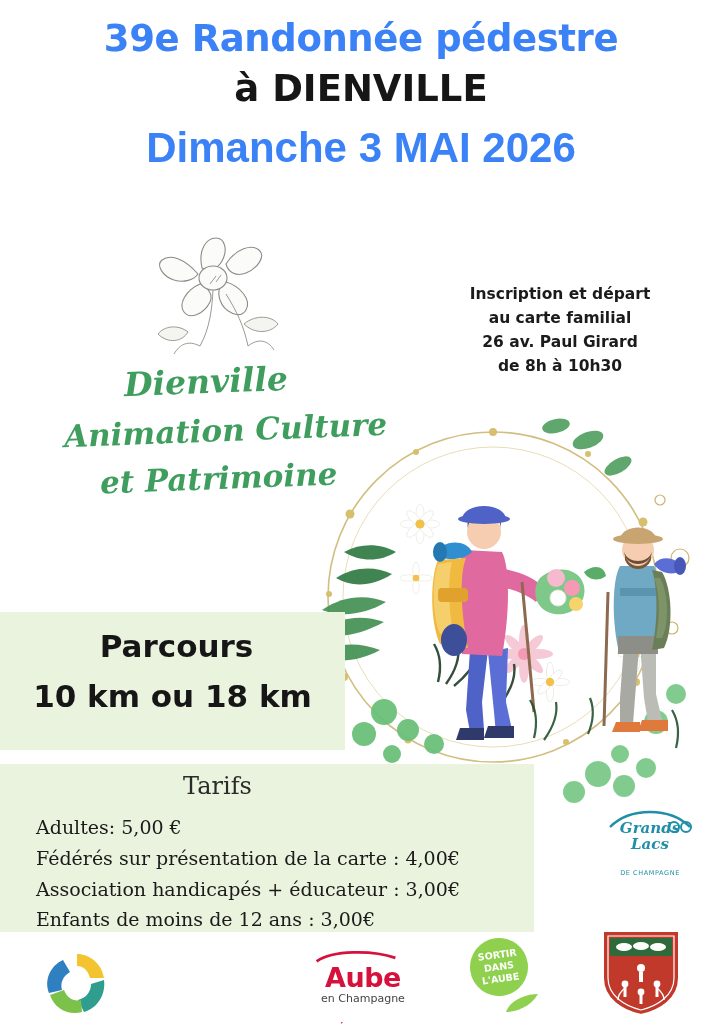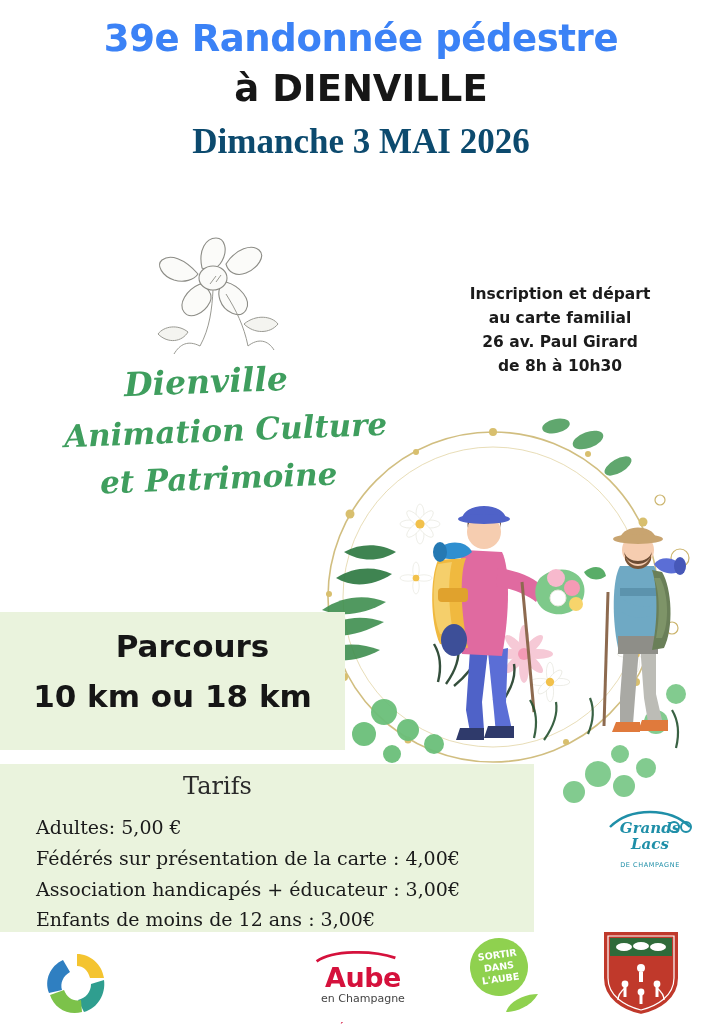--- a/index.html
+++ b/index.html
@@ -31,25 +31,25 @@
     color: #3b82f6;
   }
   .title-line2 {
     font-family: "DejaVu Sans", sans-serif;
     font-weight: 700;
     font-size: 37px;
     line-height: 1.5;
     color: #161616;
   }
   .title-line3 {
-    font-family: Liberation Serif, serif;
-    font-weight: 700;
-    font-size: 35px;
+    font-family: Liberation Sans, sans-serif;
+    font-weight: 700;
+    font-size: 42px;
     line-height: 1.5;
-    color: #0c4a6e;
+    color: #3b82f6;
   }
 
   
   .info-block {
     position: absolute;
     top: 282px; left: 430px; width: 260px;
     text-align: center;
     font-family: "DejaVu Sans", sans-serif;
     font-weight: 700;
     font-size: 15.5px;
@@ -95,21 +95,21 @@
   
   .parcours-panel {
     position: absolute;
     top: 612px; left: 0;
     width: 345px; height: 138px;
     background: #eaf3dd;
     z-index: 18;
   }
   .parcours-title {
     position: absolute;
-    top: 16px; left: 16px; width: 345px;
+    top: 16px; left: 0; width: 345px;
     text-align: center;
     font-family: "DejaVu Sans", sans-serif;
     font-weight: 700;
     font-size: 31px;
     color: #161616;
     padding-left: 8px;
   }
   .parcours-dist {
     position: absolute;
     top: 66px; left: 0; width: 345px;
@@ -158,21 +158,21 @@
   .gl-txt1 {
     font-family: "DejaVu Serif", serif;
     font-style: italic; font-weight: 700;
     font-size: 15px; color: #1f8fa8;
     line-height: 1.05;
   }
   .gl-txt2 {
     font-family: "DejaVu Sans", sans-serif;
     font-size: 6.5px; color: #1f8fa8;
     letter-spacing: .6px;
-    margin-top: 8px;
+    margin-top: 16px;
   }
 
   
   .footer {
     position: absolute;
     bottom: 0; left: 0; width: 722px; height: 100px;
     z-index: 22;
   }
   .logo-recycle {
     position: absolute; left: 44px; bottom: 8px;

